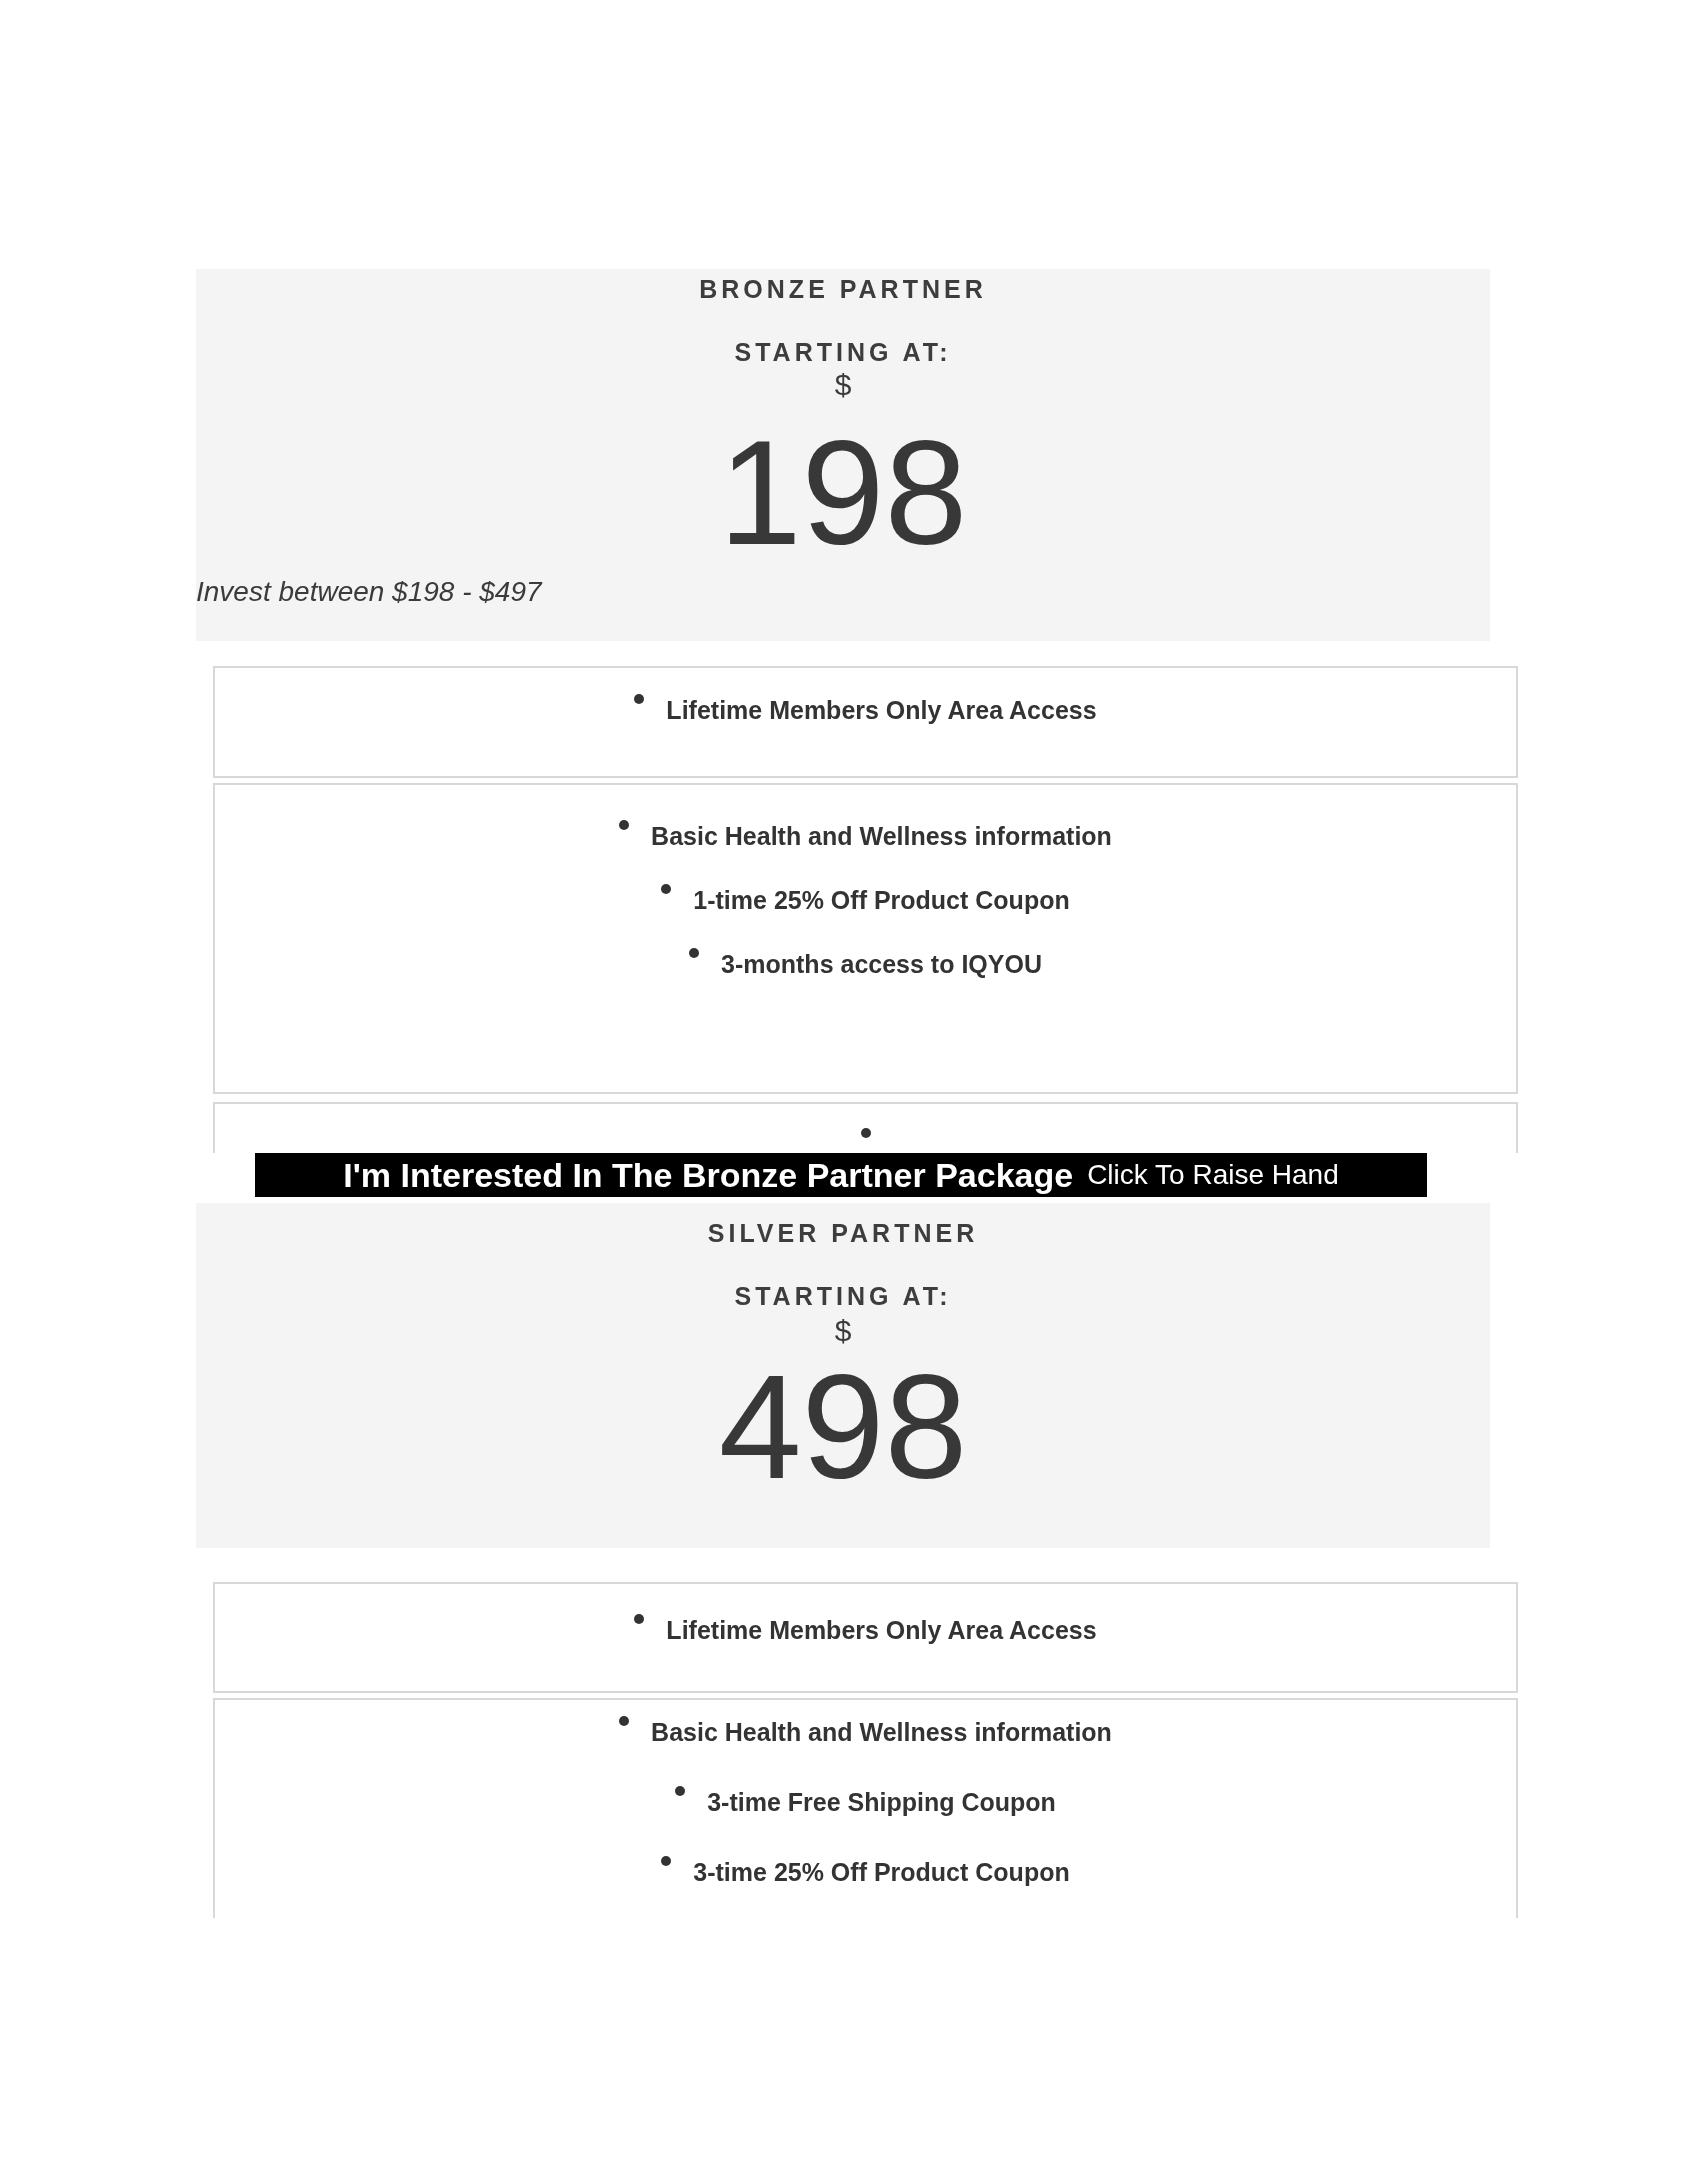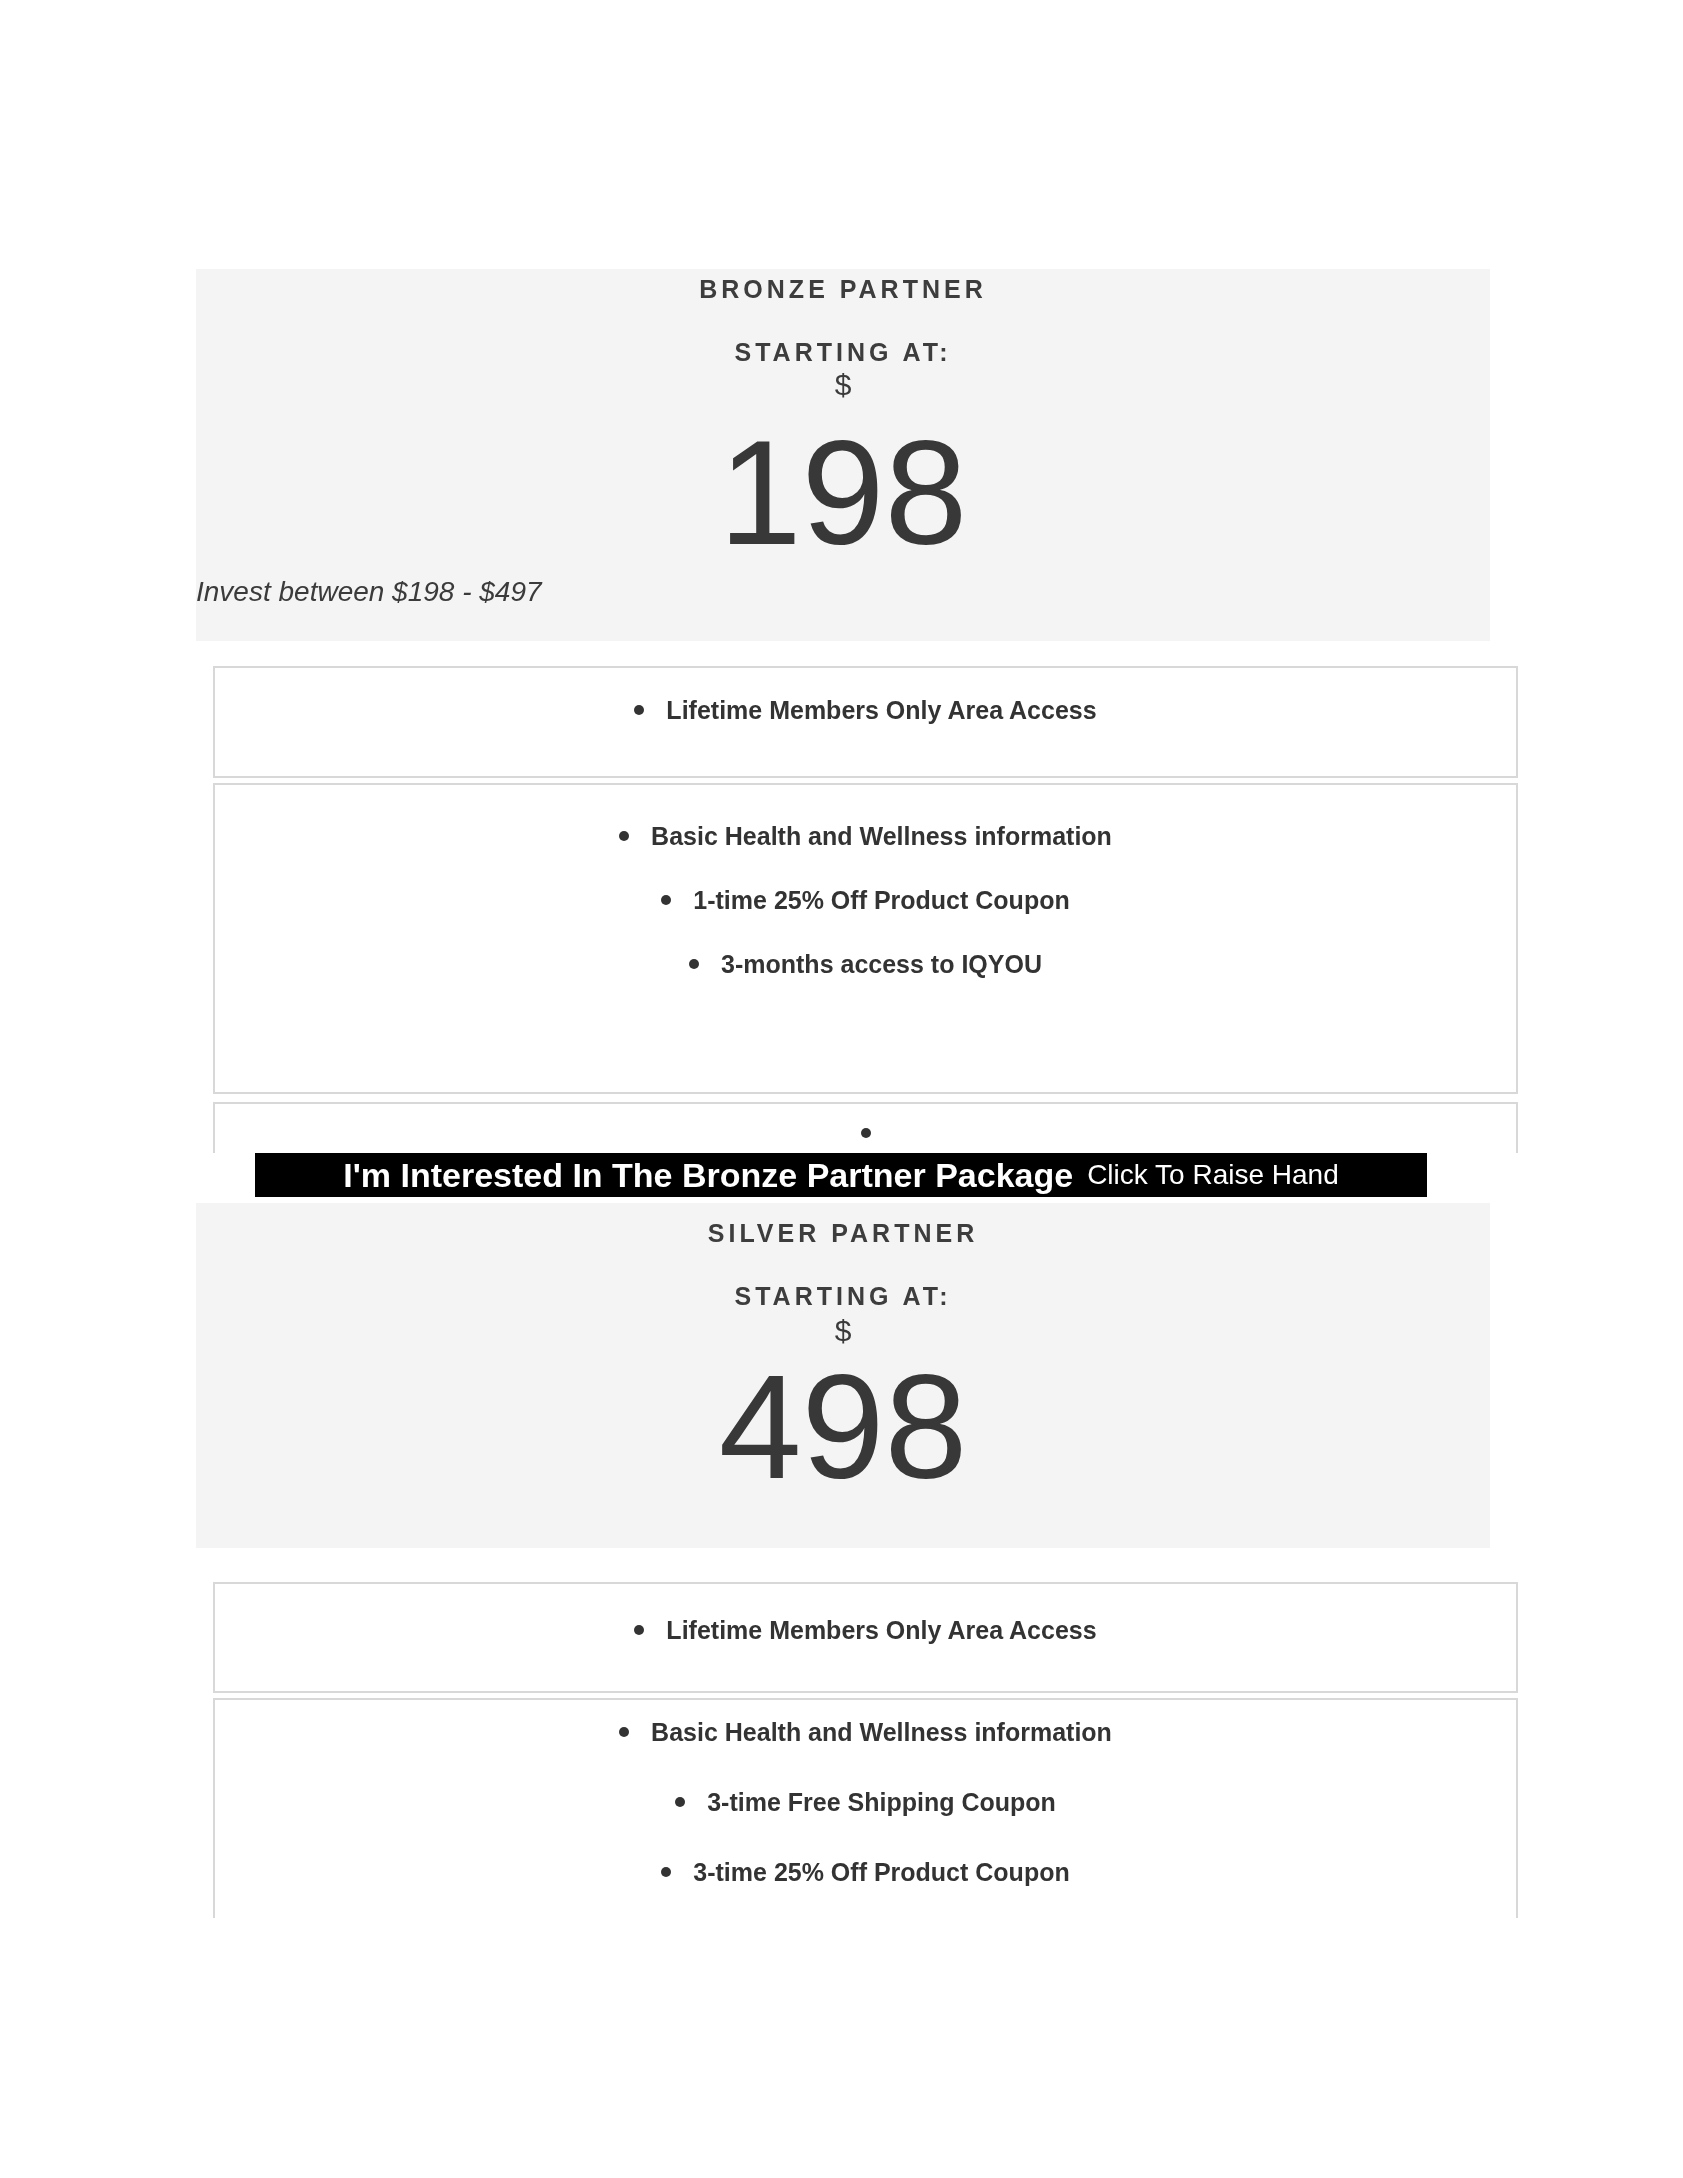--- a/index.html
+++ b/index.html
@@ -87,21 +87,21 @@
   }
   .box-b1 { top: 666px;  height: 112px; padding-top: 26px; }
   .box-b2 { top: 783px;  height: 311px; padding-top: 35px; }
   .box-b3 { top: 1102px; height: 51px;  padding-top: 24px; border-bottom: none; }
   .box-s1 { top: 1582px; height: 111px; padding-top: 30px; }
   .box-s2 { top: 1698px; height: 220px; padding-top: 16px; border-bottom: none; }
 
   .feature-row {
     display: flex;
     justify-content: center;
-    align-items: center;
+    align-items: flex-start;
     line-height: 32px;
     margin-bottom: 32px;
   }
   .box-s2 .feature-row { margin-bottom: 38px; }
   .feature-row:last-child { margin-bottom: 0; }
 
   .dot {
     width: 10px; height: 10px;
     border-radius: 50%;
     background: #333333;

